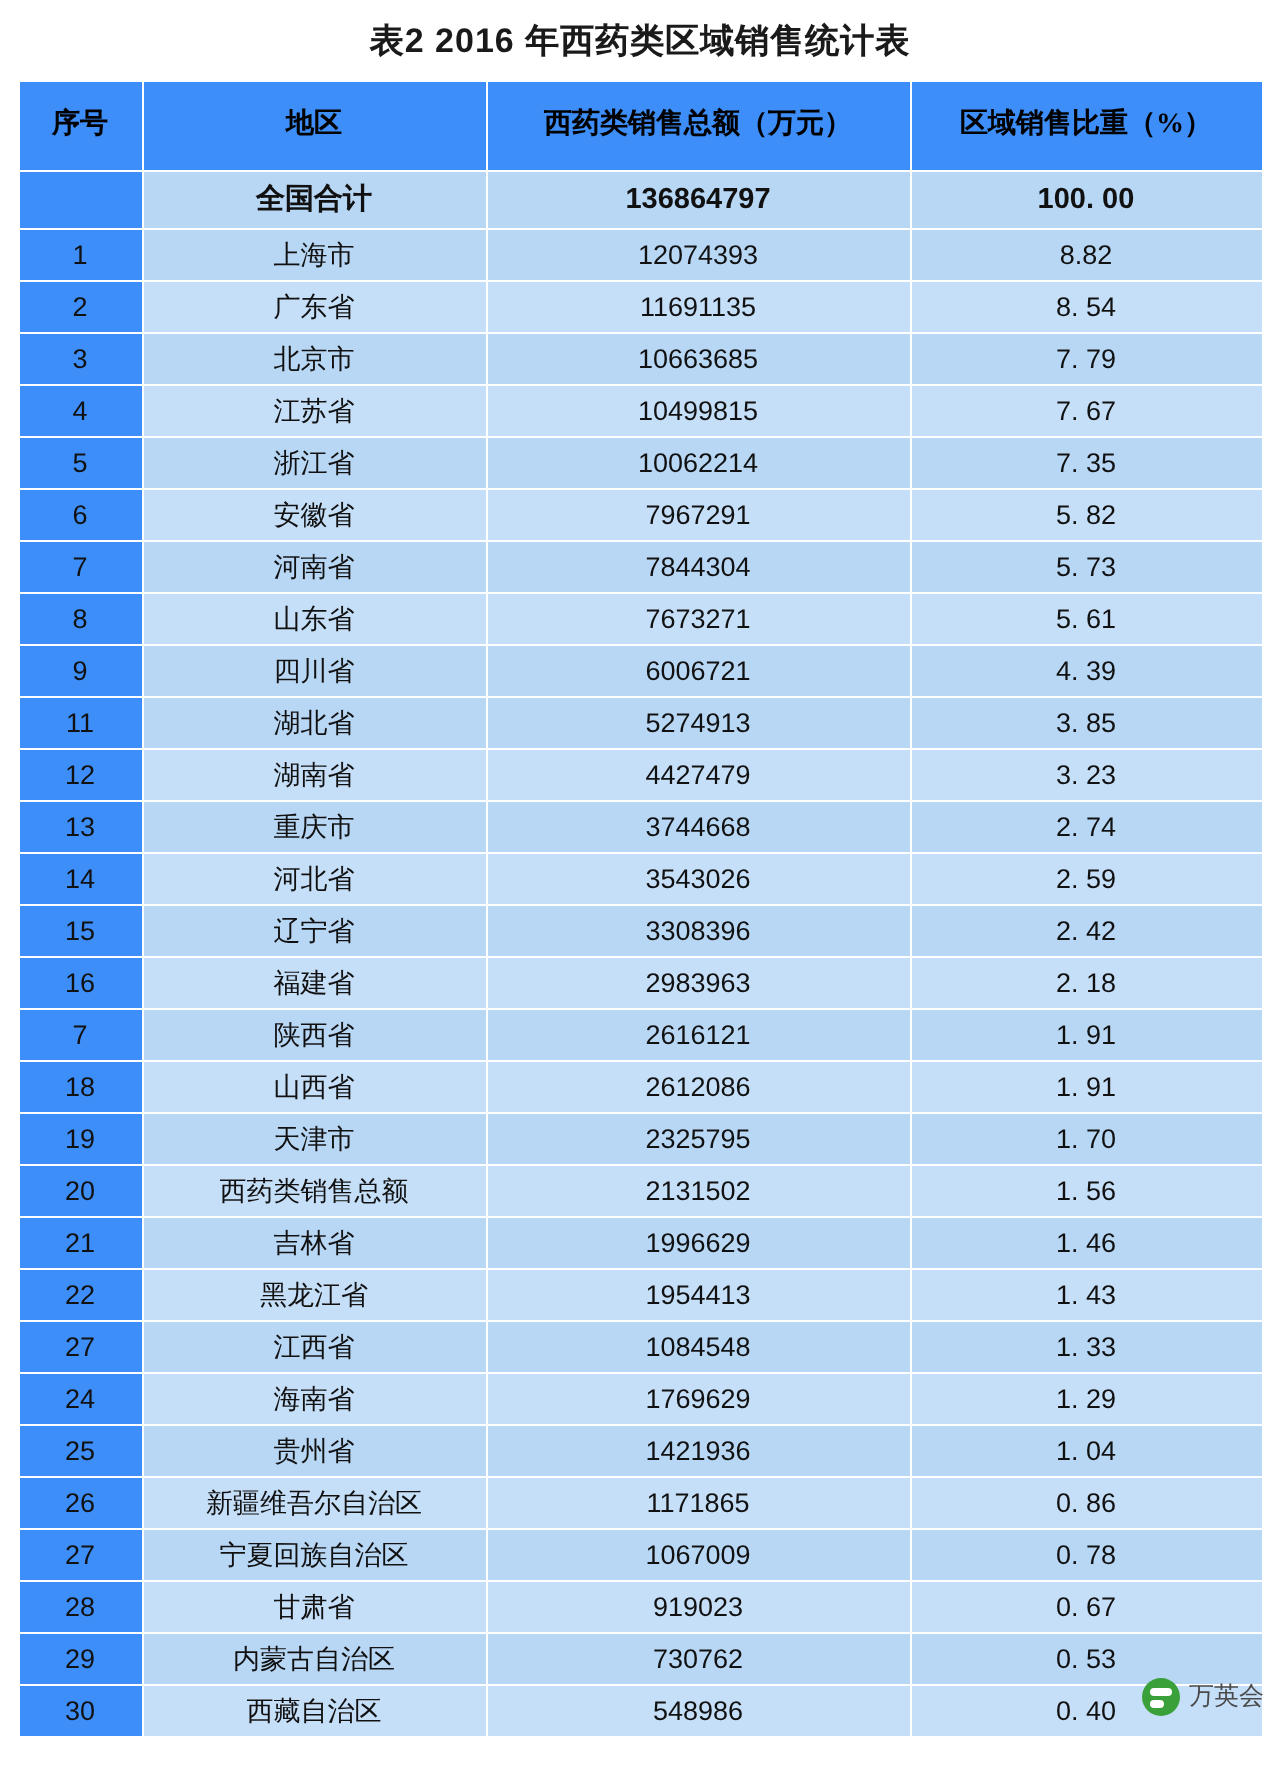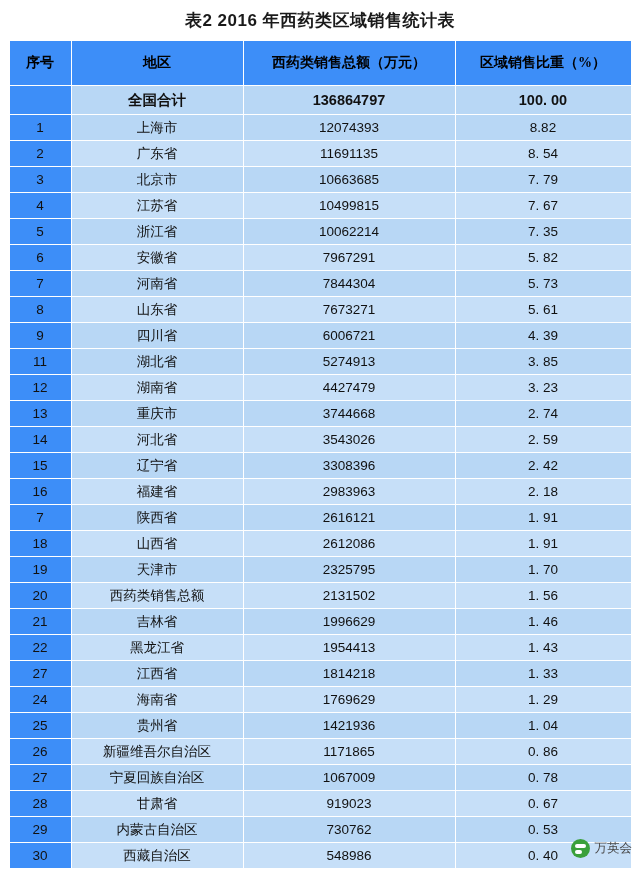--- a/index.html
+++ b/index.html
@@ -270,21 +270,21 @@
         </tr>
         <tr class="alt">
           <td class="idx-cell">22</td>
           <td class="data-cell">黑龙江省</td>
           <td class="data-cell">1954413</td>
           <td class="data-cell">1. 43</td>
         </tr>
         <tr>
           <td class="idx-cell">27</td>
           <td class="data-cell">江西省</td>
-          <td class="data-cell">1814218</td>
+          <td class="data-cell">1084548</td>
           <td class="data-cell">1. 33</td>
         </tr>
         <tr class="alt">
           <td class="idx-cell">24</td>
           <td class="data-cell">海南省</td>
           <td class="data-cell">1769629</td>
           <td class="data-cell">1. 29</td>
         </tr>
         <tr>
           <td class="idx-cell">25</td>

